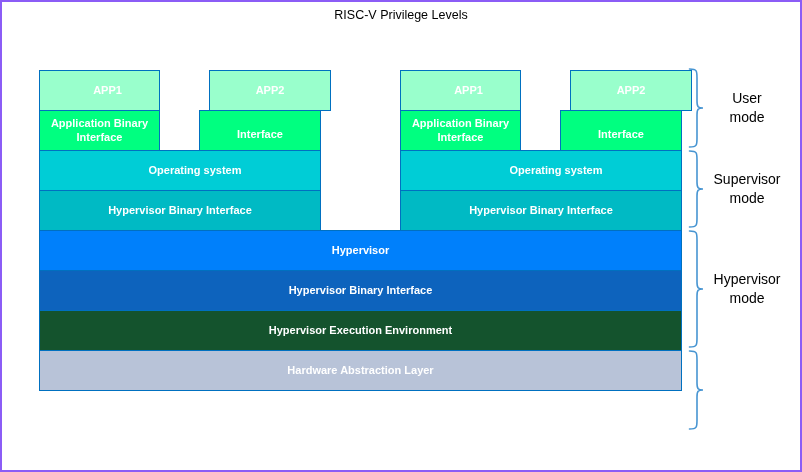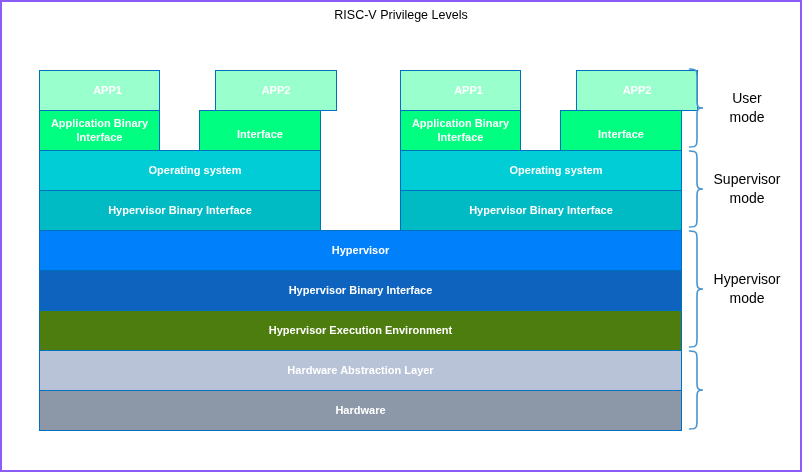--- a/index.html
+++ b/index.html
@@ -29,21 +29,21 @@
   .box {
     position: absolute;
     box-sizing: border-box;
     border: 1px solid #0070C0;
     display: flex; align-items: center; justify-content: center;
     text-align: center;
     color: #ffffff; font-weight: bold; font-size: 11px; line-height: 1.25;
     padding: 0 6px;
   }
   .app1 { left: 0;     top: 0;    width: 121px; height: 41px; padding-left: 22px; }
-  .app2 { left: 176px; top: 0;    width: 122px; height: 41px; }
+  .app2 { left: 170px; top: 0;    width: 122px; height: 41px; }
   .abi1 { left: 0;     top: 40px; width: 121px; height: 41px; }
   .abi2 { left: 160px; top: 40px; width: 122px; height: 49px; }
   .osrow  { left: 0; top: 80px;  width: 282px; height: 41px; padding-left: 36px; }
   .hbirow { left: 0; top: 120px; width: 282px; height: 41px; }
   .layer { left: 0; width: 643px; height: 41px; }
   .layer-0 { top: 160px; }
   .layer-1 { top: 200px; }
   .layer-2 { top: 240px; }
   .layer-3 { top: 280px; }
   .layer-4 { top: 320px; }
@@ -83,23 +83,22 @@
       <div class="box app1" style="background-color: rgb(153, 255, 204); border-color: rgb(0, 112, 192);">APP1</div>
       <div class="box app2" style="background-color: rgb(153, 255, 204); border-color: rgb(0, 112, 192);">APP2</div>
       <div class="box abi1" style="background-color: rgb(0, 255, 128); border-color: rgb(0, 112, 192);">Application Binary Interface</div>
       <div class="box abi2" style="background-color: rgb(0, 255, 128); border-color: rgb(0, 112, 192);">Interface</div>
       <div class="box osrow" style="background-color: rgb(0, 205, 214); border-color: rgb(0, 112, 192);">Operating system</div>
       <div class="box hbirow" style="background-color: rgb(0, 186, 196); border-color: rgb(0, 112, 192);">Hypervisor Binary Interface</div>
     </div>
 
     <div class="box layer layer-0" style="background-color: rgb(0, 128, 251); border-color: rgb(0, 112, 192);">Hypervisor</div>
     <div class="box layer layer-1" style="background-color: rgb(13, 99, 189); border-color: rgb(0, 112, 192);">Hypervisor Binary Interface</div>
-    <div class="box layer layer-2" style="background-color: #4d7c0f; border-color: rgb(0, 112, 192);">Hypervisor Execution Environment</div>
+    <div class="box layer layer-2" style="background-color: #14532d; border-color: rgb(0, 112, 192);">Hypervisor Execution Environment</div>
     <div class="box layer layer-3" style="background-color: rgb(184, 195, 216); border-color: rgb(0, 112, 192);">Hardware Abstraction Layer</div>
-    <div class="box layer layer-4" style="background-color: rgb(140, 152, 168); border-color: rgb(0, 112, 192);">Hardware</div>
   </div>
 
   <div class="brace b-user" style="color: rgb(71, 149, 210);">
     <svg width="16" height="80" viewBox="0 0 16 80" fill="none">
       <path d="M1.5,1 C9,1 9,3 9,10 L9,33 C9,39 10,40 15,40 C10,40 9,41 9,47 L9,70 C9,77 9,79 1.5,79" stroke="currentColor" stroke-width="1.6" stroke-linecap="round" fill="none"></path>
     </svg>
   </div>
   <div class="brace b-super" style="color: rgb(71, 149, 210);">
     <svg width="16" height="78" viewBox="0 0 16 78" fill="none">
       <path d="M1.5,1 C9,1 9,3 9,10 L9,32 C9,38 10,39 15,39 C10,39 9,40 9,46 L9,68 C9,75 9,77 1.5,77" stroke="currentColor" stroke-width="1.6" stroke-linecap="round" fill="none"></path>

